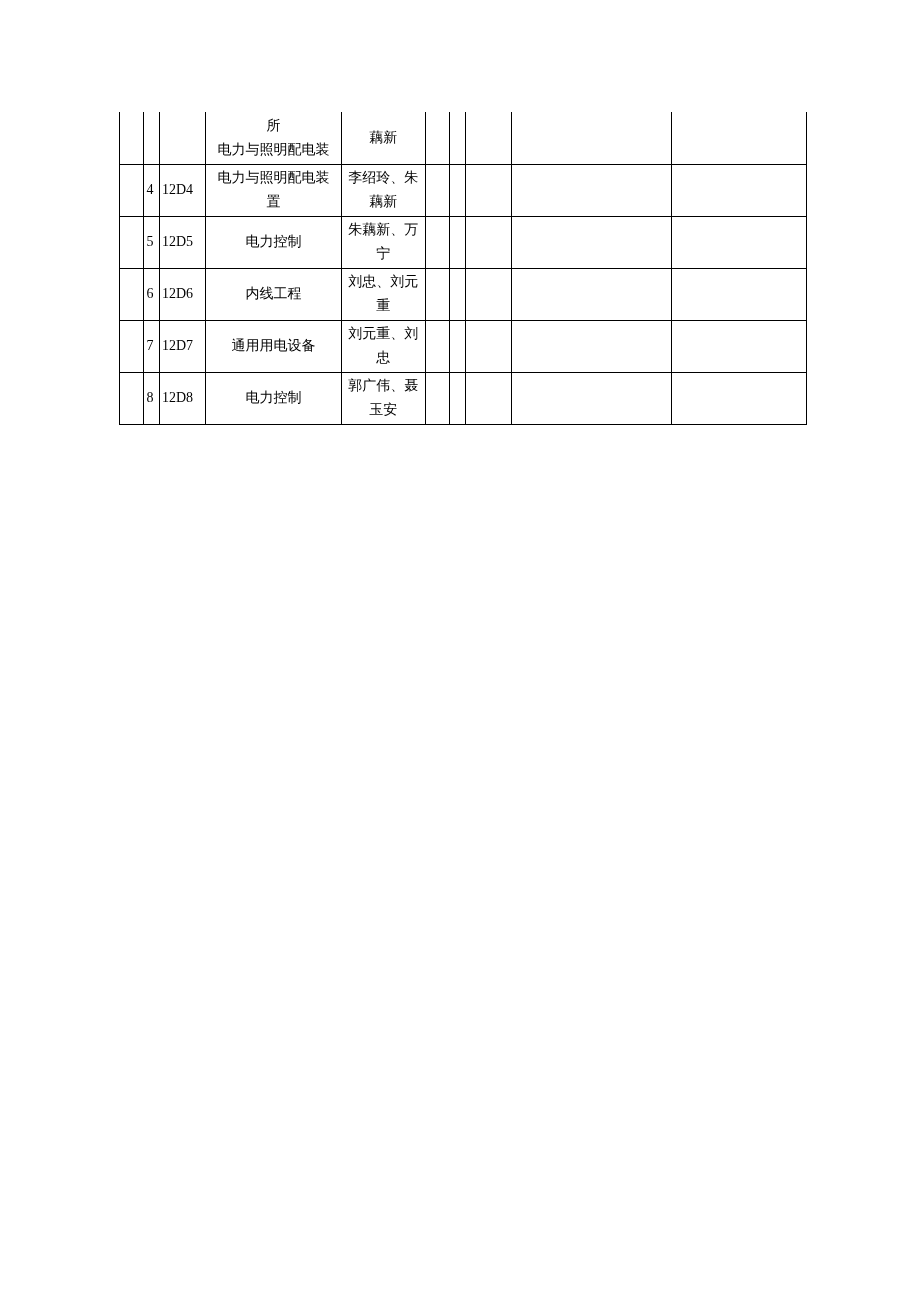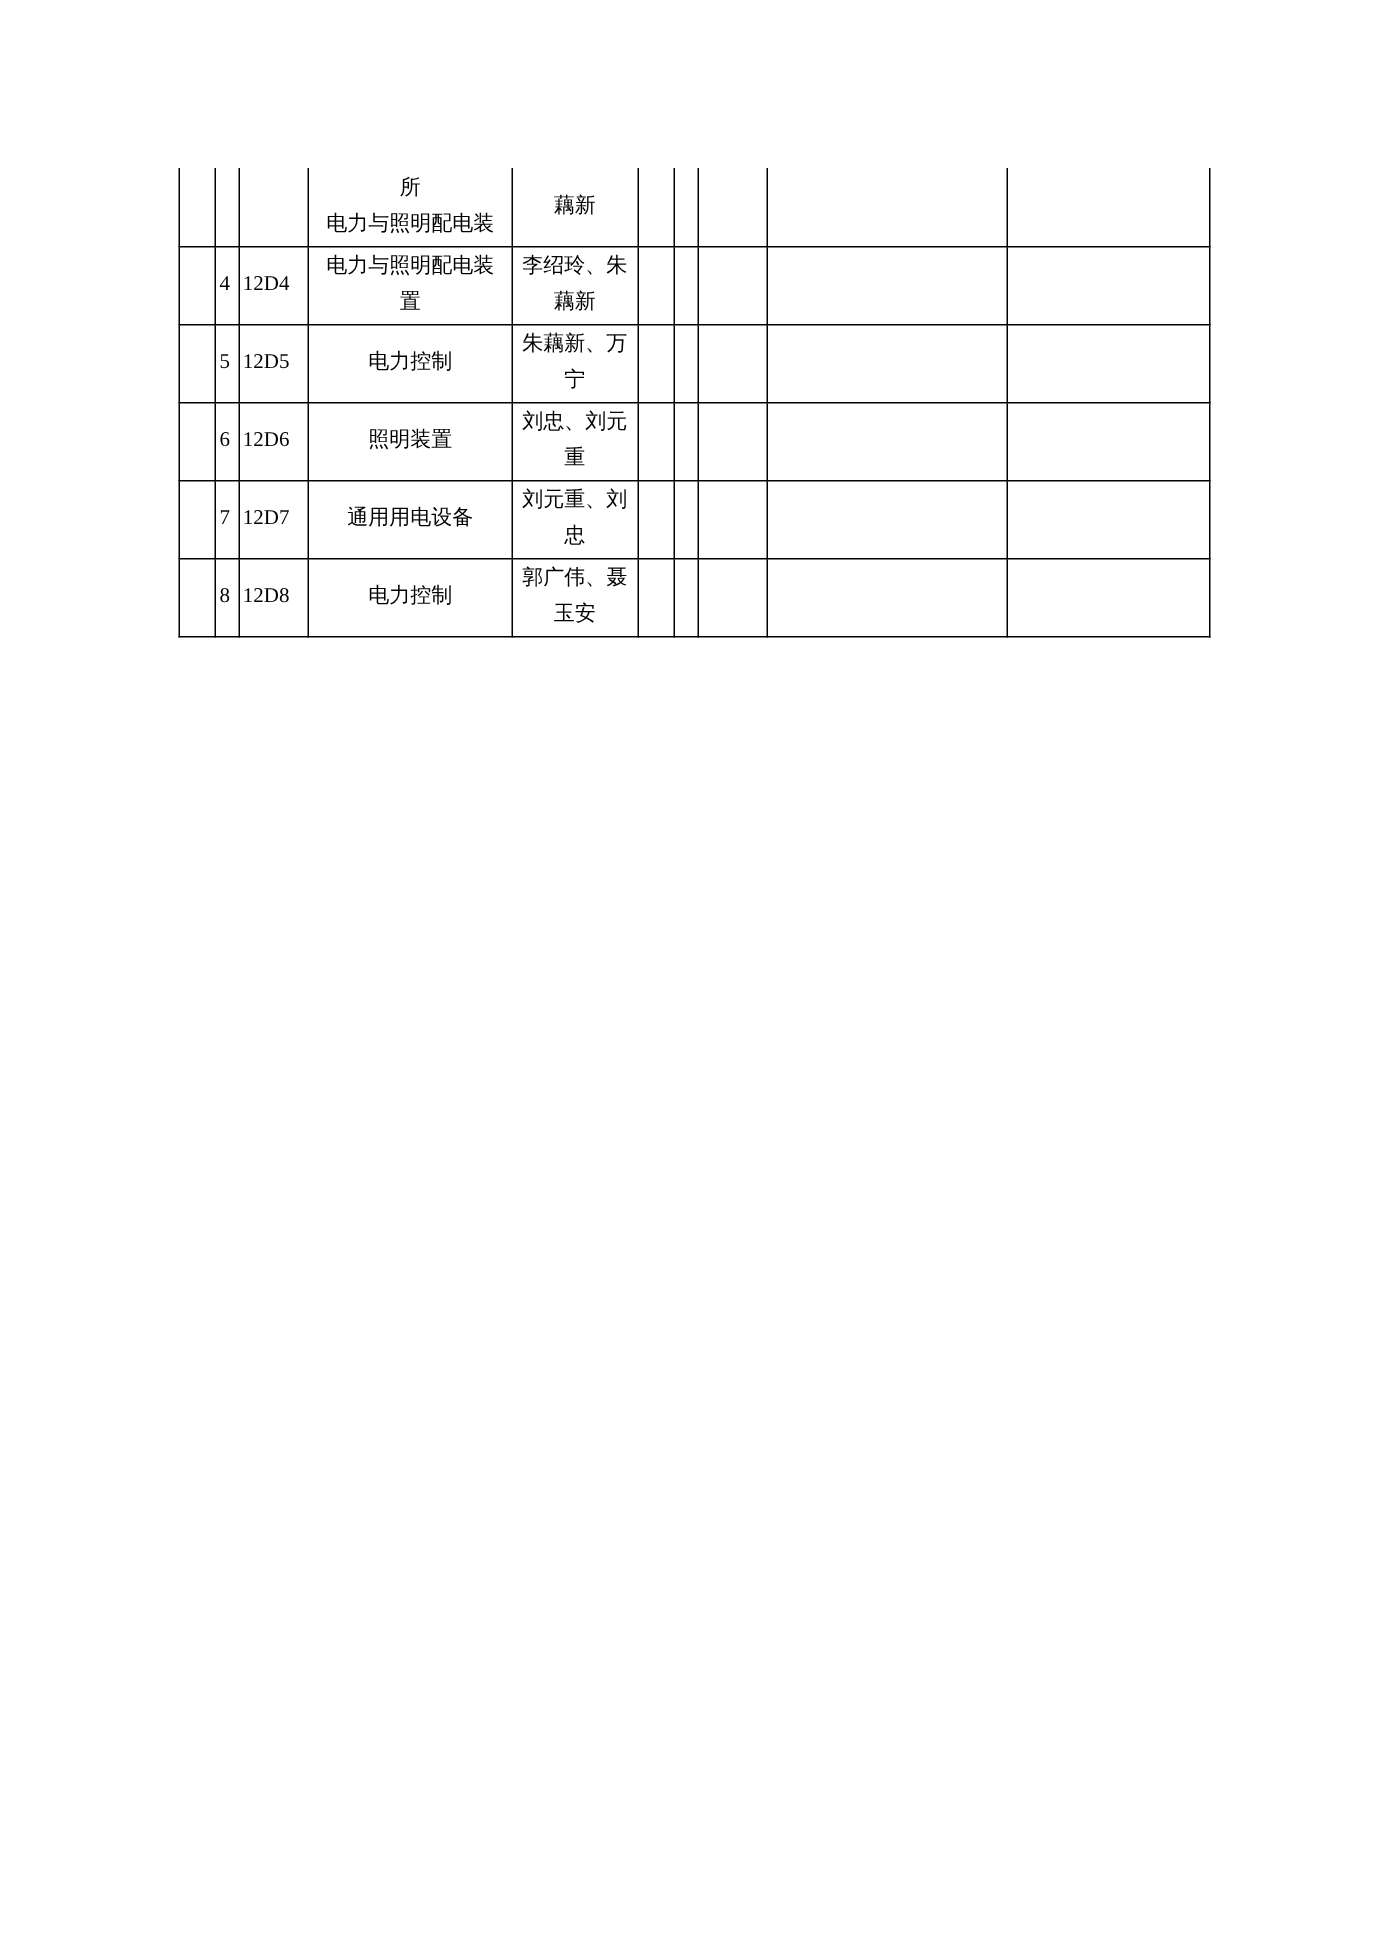--- a/index.html
+++ b/index.html
@@ -108,21 +108,21 @@
           <td></td>
           <td></td>
           <td></td>
           <td></td>
         </tr>
         <tr>
           <td></td>
           <td class="left-align">6</td>
           <td class="left-align">12D6</td>
           <td>
-            <div>照明装置</div>
+            <div>内线工程</div>
           </td>
           <td>刘忠、刘元重</td>
           <td></td>
           <td></td>
           <td></td>
           <td></td>
           <td></td>
         </tr>
         <tr>
           <td></td>

